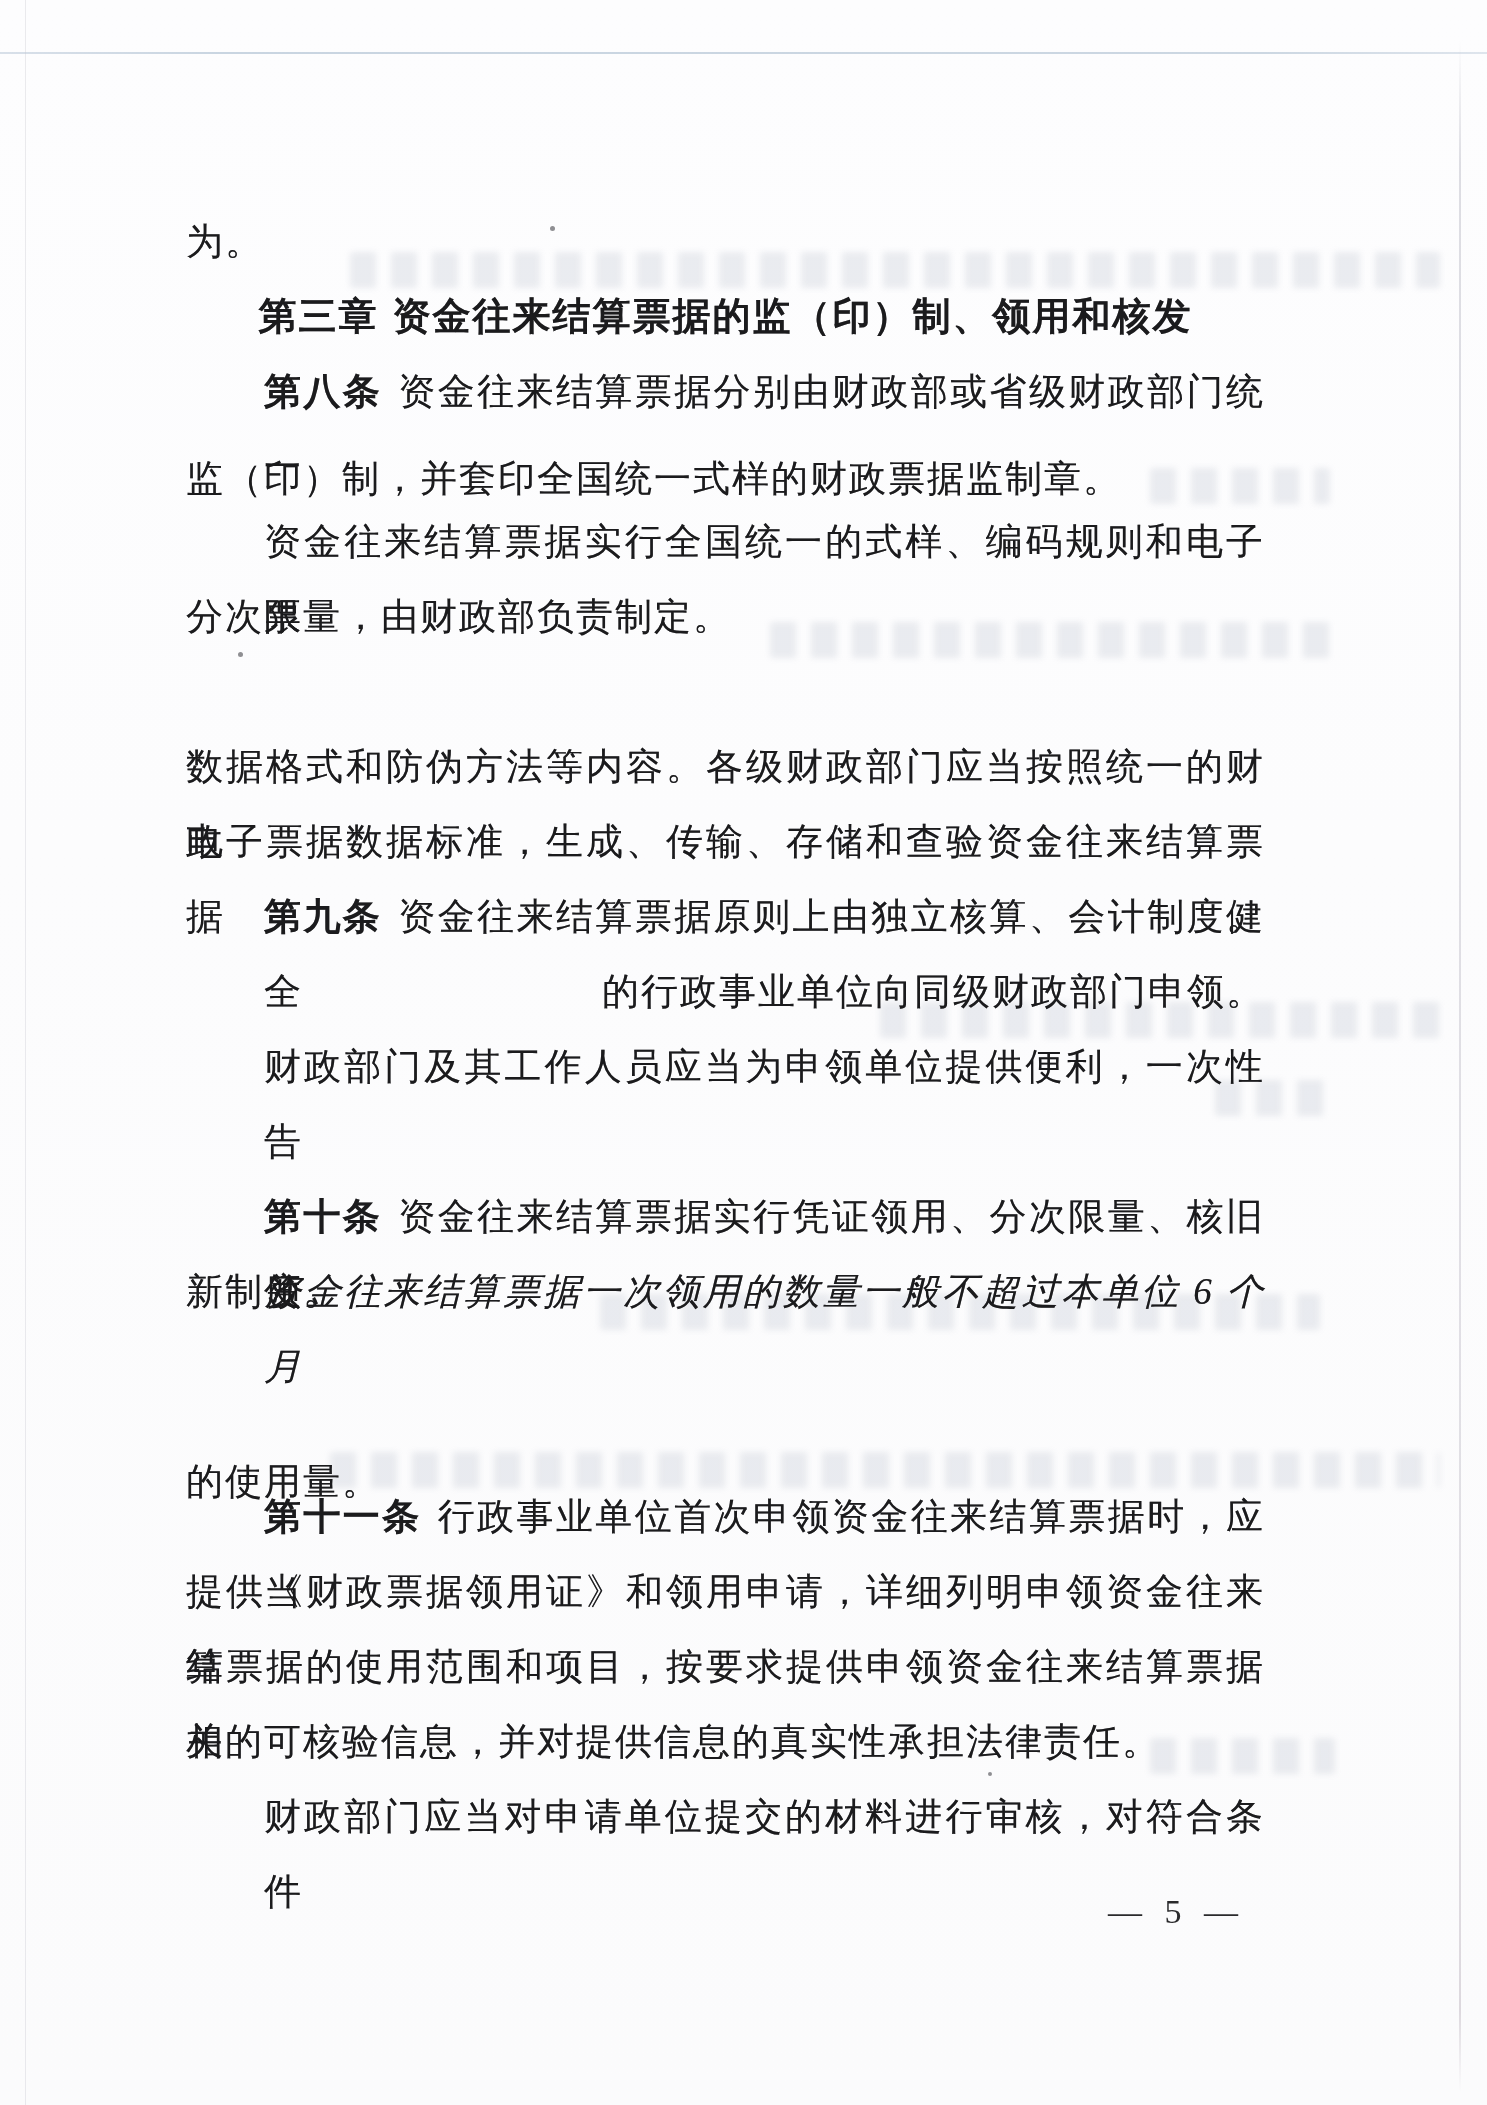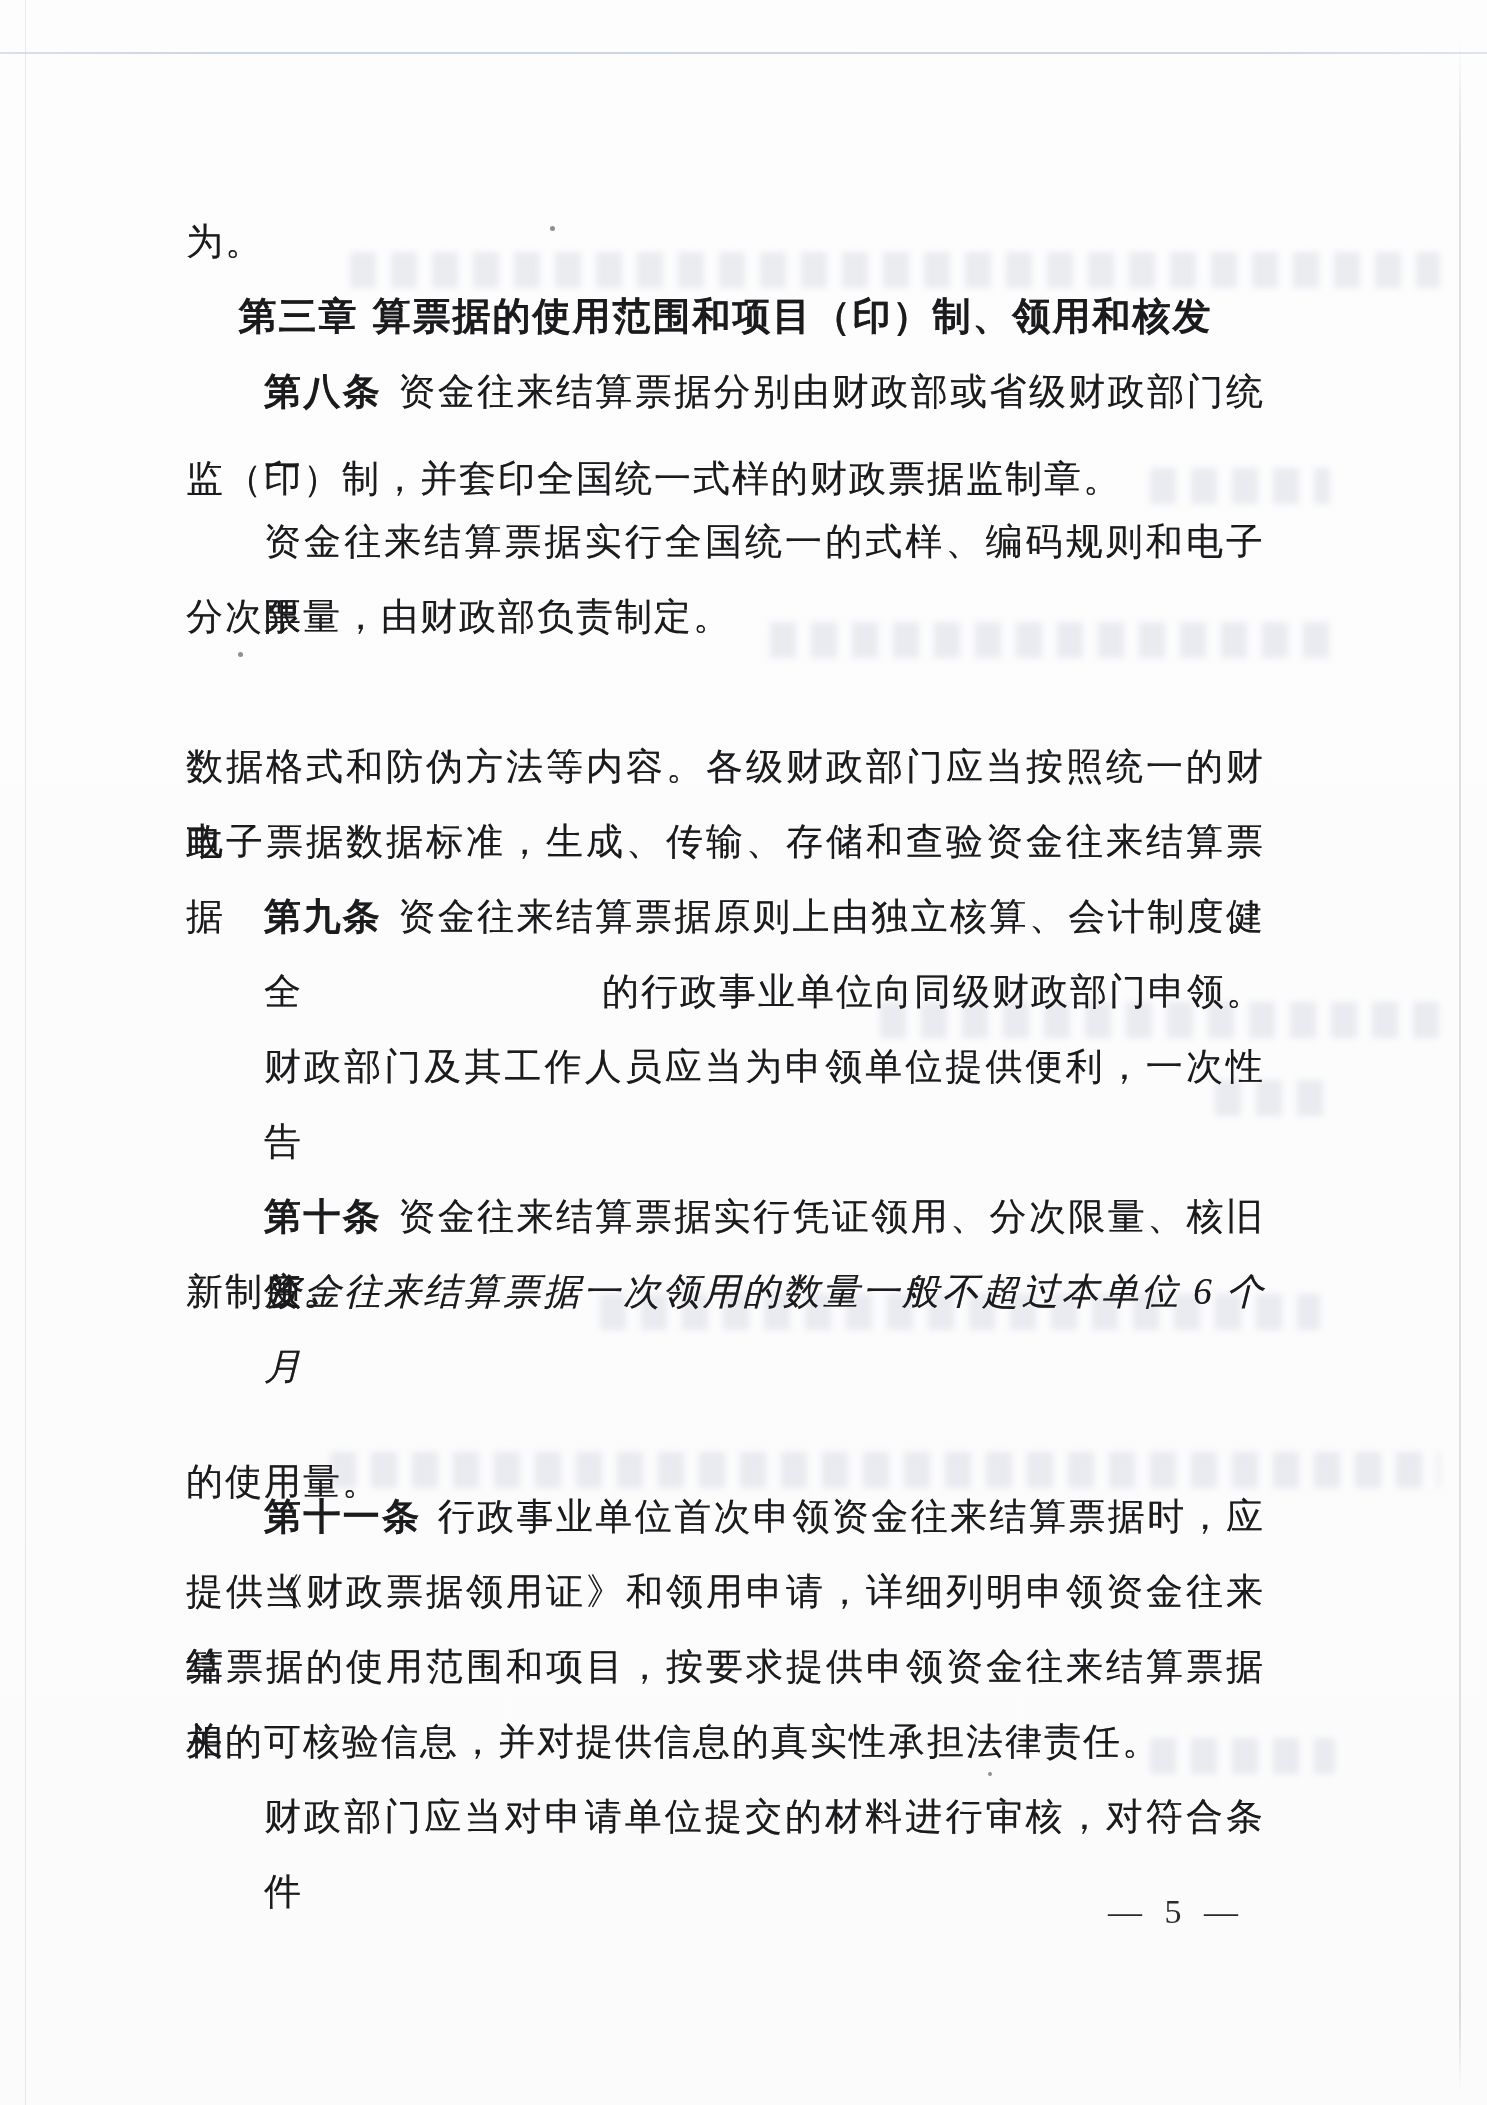--- a/index.html
+++ b/index.html
@@ -80,21 +80,21 @@
   <div class="ghost" style="left:600px;top:1294px;width:720px;"></div>
   <div class="ghost" style="left:330px;top:1452px;width:1110px;"></div>
   <div class="ghost" style="left:1150px;top:1738px;width:185px;"></div>
 
   <div class="speck" style="left:550px;top:226px;"></div>
   <div class="speck" style="left:238px;top:652px;"></div>
   <div class="speck" style="left:988px;top:1772px;width:4px;height:4px;"></div>
 
   <div class="line" style="top:204px;"><span>为。</span></div>
 
-  <div class="line heading" style="top:279px;"><span class="lead">第三章</span><span>算票据的使用范围和项目（印）制、领用和核发</span></div>
+  <div class="line heading" style="top:279px;"><span class="lead">第三章</span><span>资金往来结算票据的监（印）制、领用和核发</span></div>
 
   <div class="line just indent" style="top:354px;"><span class="lead">第八条</span><span>资金往来结算票据分别由财政部或省级财政部门统一</span></div>
 
   <div class="line" style="top:441px;"><span>监（印）制，并套印全国统一式样的财政票据监制章。</span></div>
 
   <div class="line just indent" style="top:504px;"><span>资金往来结算票据实行全国统一的式样、编码规则和电子票</span></div>
 
   <div class="line" style="top:579px;"><span>分次限量，由财政部负责制定。</span></div>
 
 

